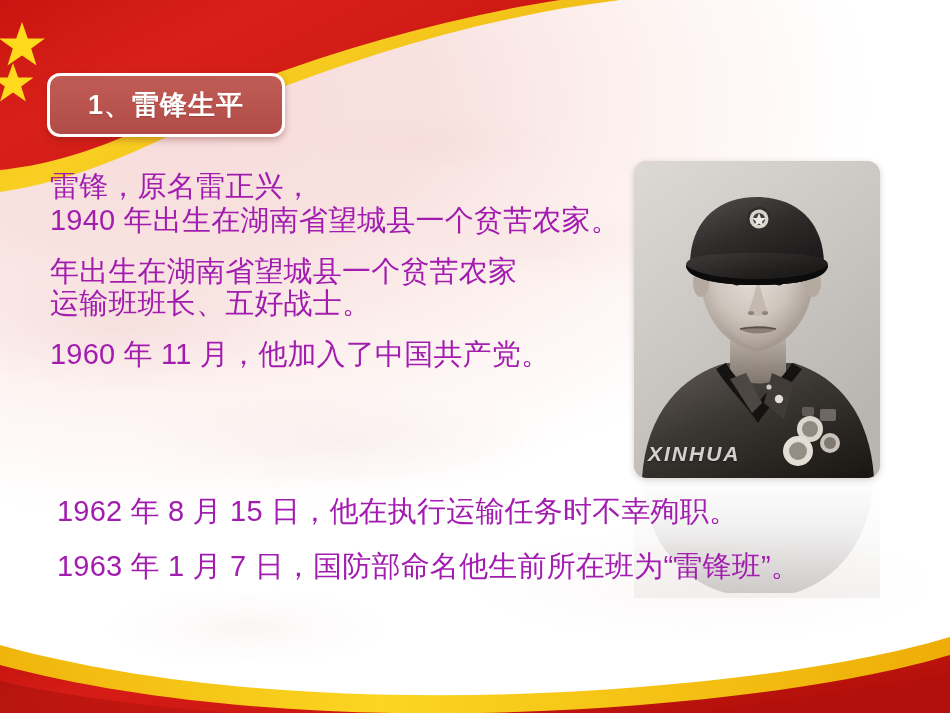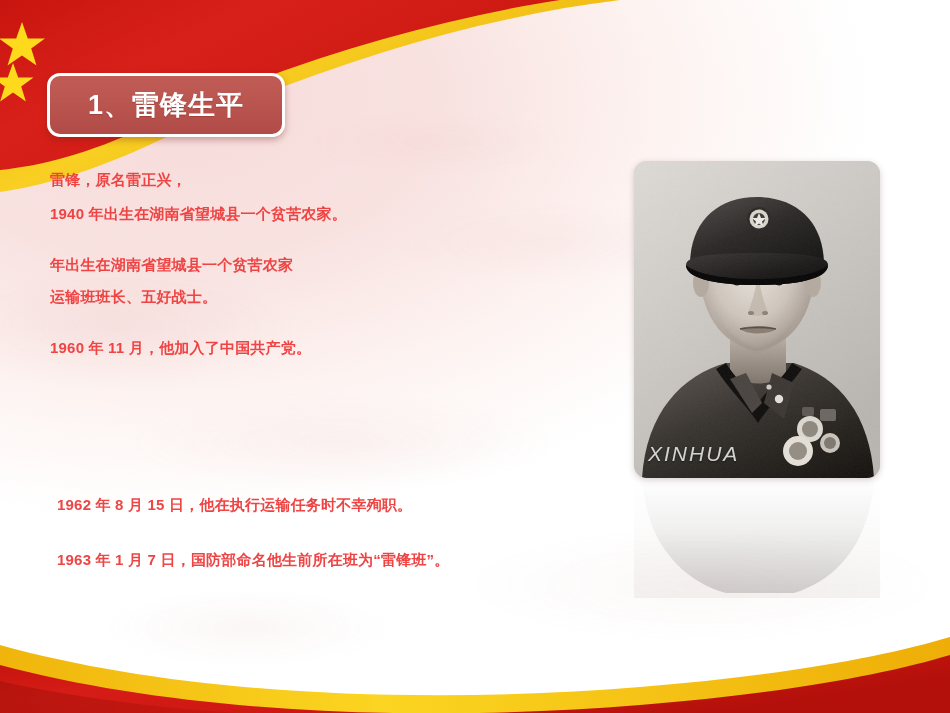--- a/index.html
+++ b/index.html
@@ -72,23 +72,23 @@
 
   
   .body-text {
     position: absolute;
     left: 0; top: 0;
     width: 950px; height: 713px;
     pointer-events: none;
   }
   .tline {
     position: absolute;
-    color: #ef4444;
-    font-weight: bold;
-    font-size: 15px;
+    color: #a21caf;
+    font-weight: normal;
+    font-size: 29px;
     line-height: 1;
     white-space: nowrap;
     letter-spacing: .2px;
   }
 
   
   .photo-wrap {
     position: absolute;
     left: 634px;
     top: 161px;
@@ -118,21 +118,21 @@
             mask-image: linear-gradient(to top, transparent 0%, rgba(0,0,0,.25) 42%, rgba(0,0,0,.85) 100%);
   }
   .photo-reflection svg { display:block; width: 246px; height: 317px; position:absolute; left:0; bottom:0; }
 
   .watermark {
     position: absolute;
     left: 14px;
     bottom: 12px;
     color: rgba(255,255,255,.80);
     font-size: 21px;
-    font-weight: normal;
+    font-weight: bold;
     font-style: italic;
     letter-spacing: 2px;
     text-shadow: 0 1px 2px rgba(0,0,0,.45);
   }
 </style>
 </head>
 <body>
 
 <div id="slide">
 

